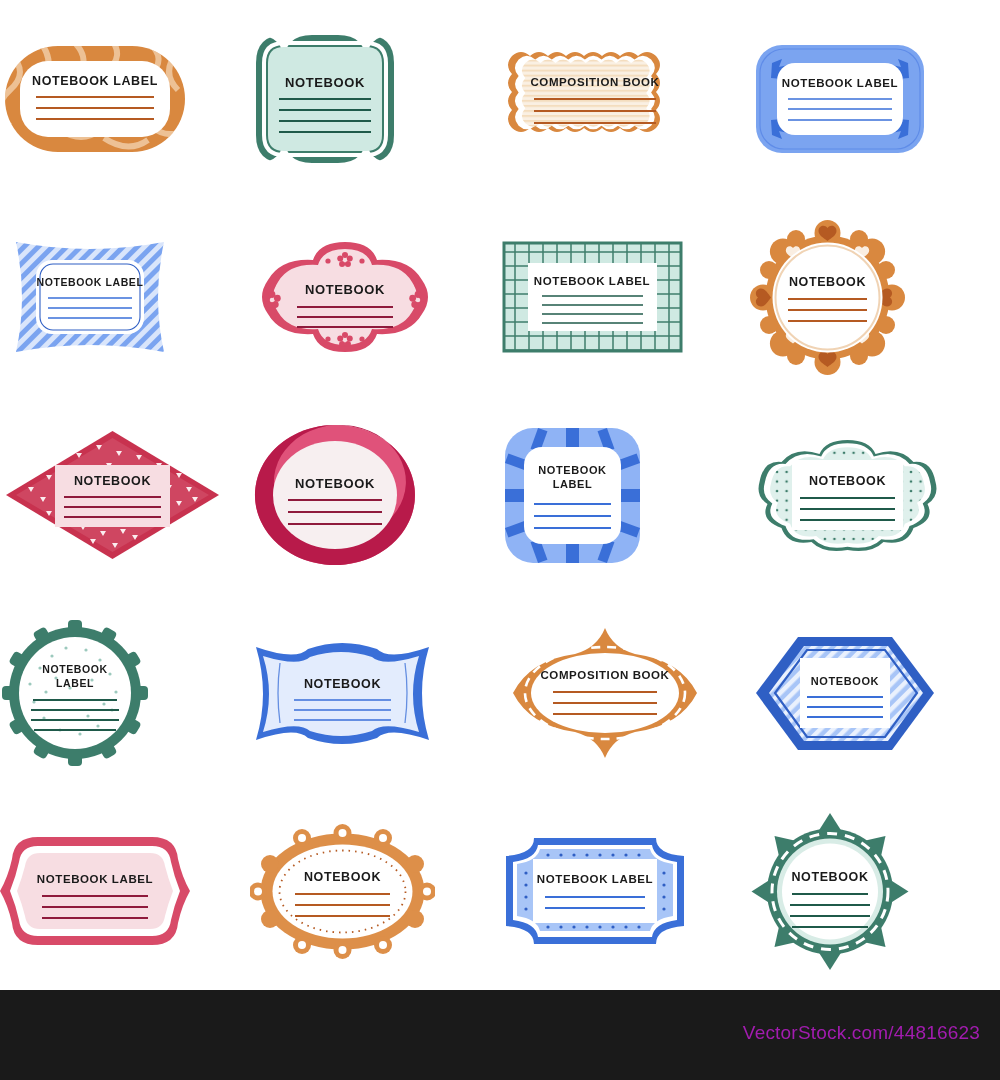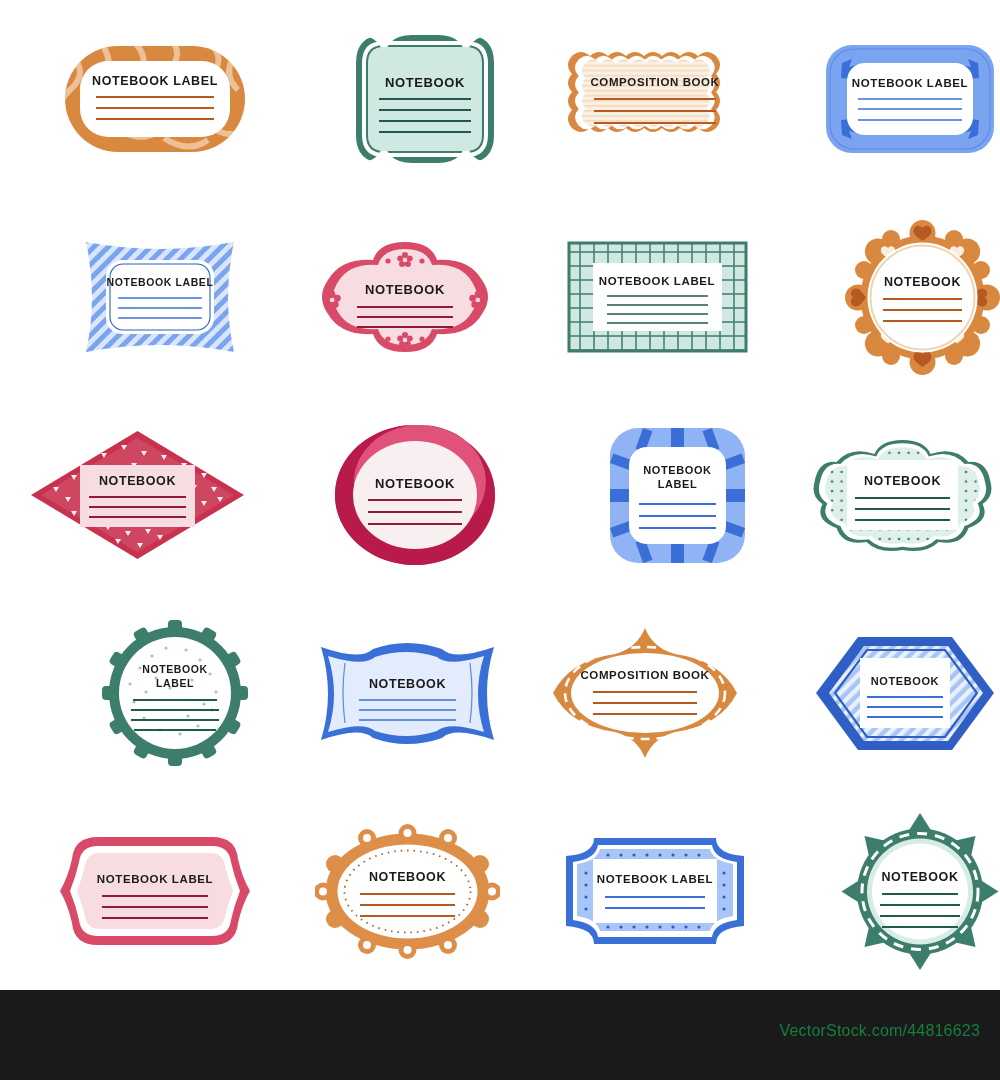--- a/index.html
+++ b/index.html
@@ -9,21 +9,21 @@
     overflow:hidden;
   }
   #stage{position:relative;width:1000px;height:1080px;background:#fff;}
 
   .grid{
     position:absolute;left:0;top:0;width:1000px;height:990px;
     display:grid;
     grid-template-columns:repeat(4,250px);
     grid-template-rows:repeat(5,198px);
   }
-  .cell{position:relative;display:flex;align-items:center;justify-content:flex-end;}
+  .cell{position:relative;display:flex;align-items:center;justify-content:flex-start;}
   .svgwrap{display:block;}
 
   .ttl{
     font-weight:bold;
     letter-spacing:.6px;
     fill:#1a1a1a;
     text-anchor:middle;
     font-family:"Liberation Sans", sans-serif;
   }
 
@@ -45,21 +45,21 @@
     display:inline-block;width:26px;height:26px;border-radius:4px;
     background:#ffffff;position:relative;top:3px;margin-right:3px;
   }
   #vsicon:after{
     content:"";position:absolute;left:7px;top:6px;
     border-left:6px solid transparent;border-right:6px solid transparent;
     border-top:13px solid #1a1a1a;
   }
   #code{
     position:absolute;right:20px;top:1022px;
-    font-size:16px;color:#15803d;letter-spacing:.2px;
+    font-size:19px;color:#a21caf;letter-spacing:.2px;
     font-family:"Liberation Sans", sans-serif;
   }
 </style>
 </head>
 <body>
 
 <div id="stage">
 
   <div class="grid">
 

